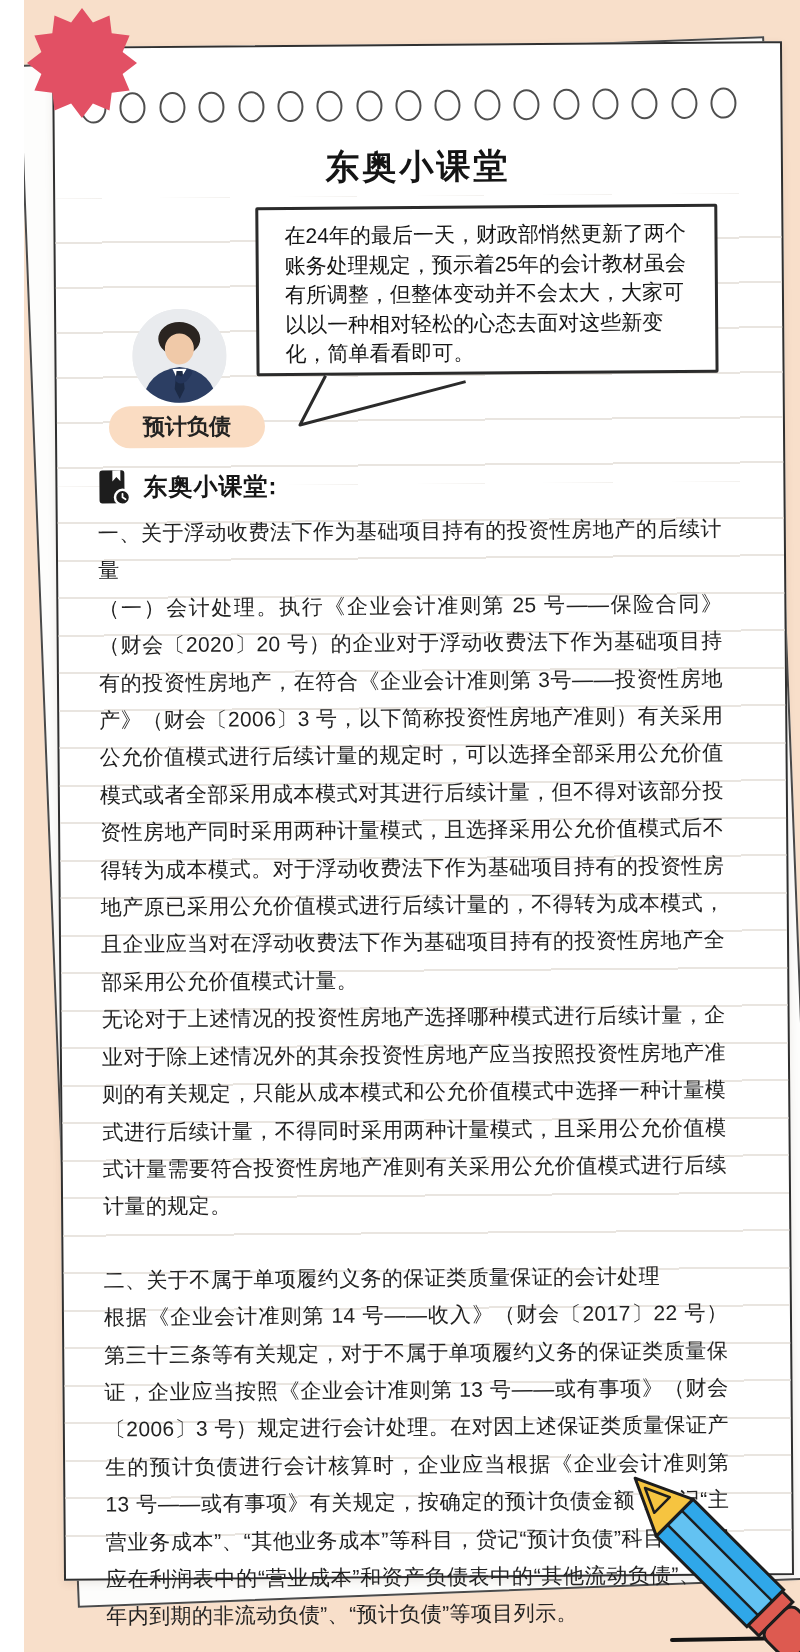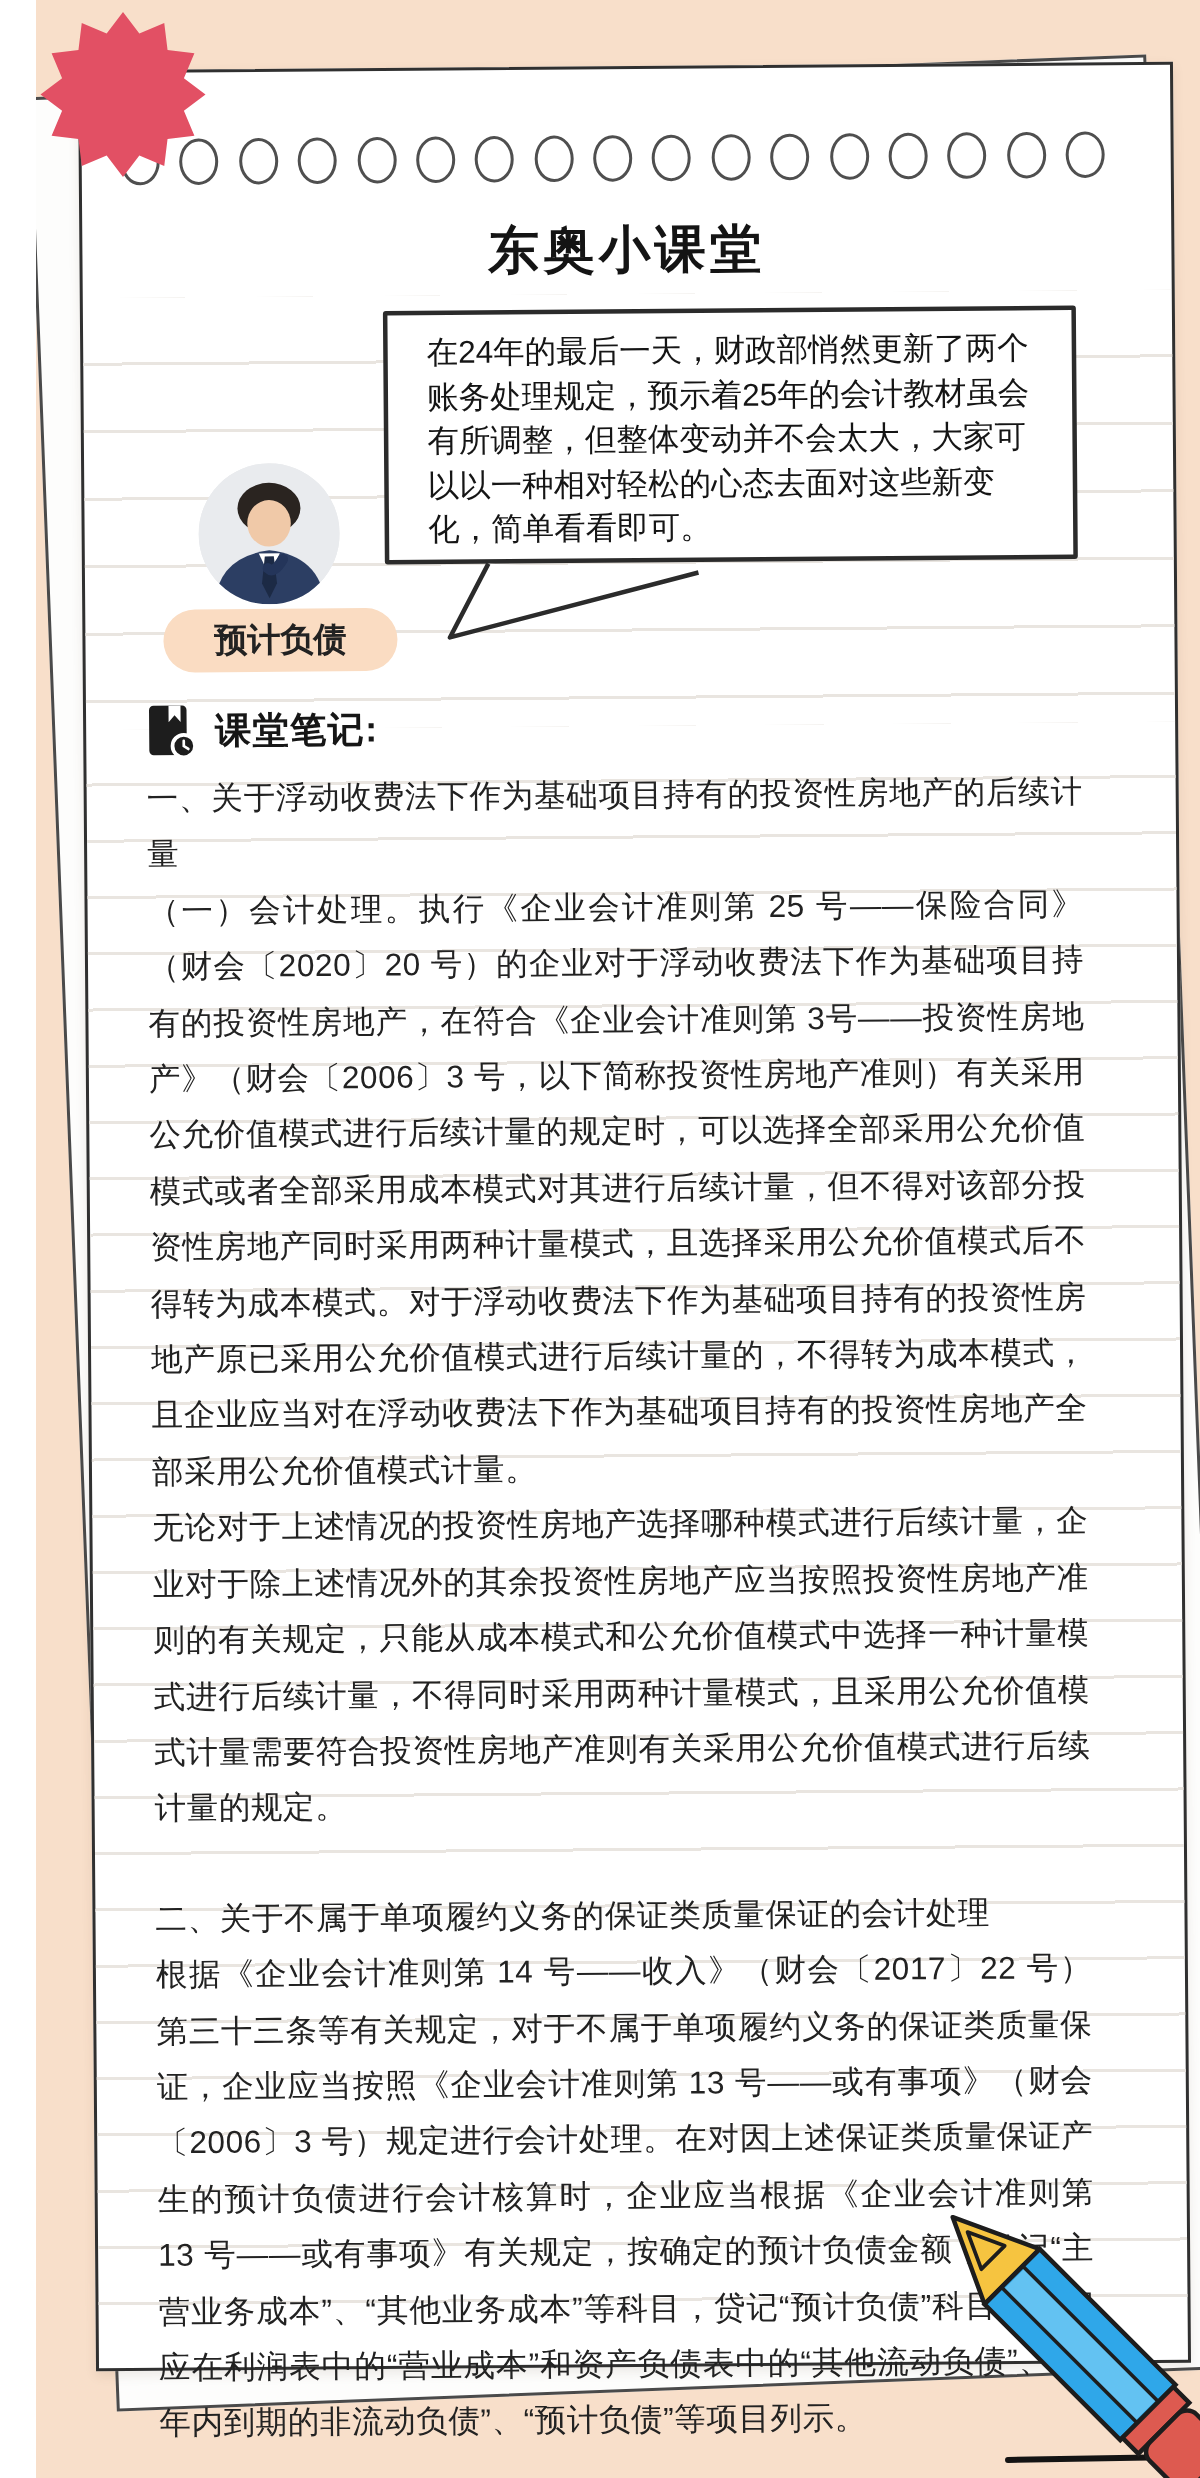--- a/index.html
+++ b/index.html
@@ -110,21 +110,21 @@
       <span>预计负债</span>
     </div>
 
     <div class="notes-header">
       <svg width="33" height="38" viewBox="0 0 33 38">
         <rect x="2" y="2" width="25" height="33" rx="3" fill="#1d1d1d"></rect>
         <polygon points="15,2 23,2 23,13 19,8.5 15,13" fill="#ffffff"></polygon>
         <circle cx="25" cy="29" r="7.5" fill="#1d1d1d" stroke="#ffffff" stroke-width="2.5"></circle>
         <path d="M25,25.5 L25,29 L28,31" fill="none" stroke="#ffffff" stroke-width="1.8" stroke-linecap="round"></path>
       </svg>
-      <span class="label">课堂笔记:</span>
+      <span class="label">东奥小课堂:</span>
     </div>
 
     <div class="note-body">
       <h2>一、关于浮动收费法下作为基础项目持有的投资性房地产的后续计量</h2>
       <p>（一）会计处理。执行《企业会计准则第 25 号——保险合同》（财会〔2020〕20 号）的企业对于浮动收费法下作为基础项目持有的投资性房地产，在符合《企业会计准则第 3号——投资性房地产》（财会〔2006〕3 号，以下简称投资性房地产准则）有关采用公允价值模式进行后续计量的规定时，可以选择全部采用公允价值模式或者全部采用成本模式对其进行后续计量，但不得对该部分投资性房地产同时采用两种计量模式，且选择采用公允价值模式后不得转为成本模式。对于浮动收费法下作为基础项目持有的投资性房地产原已采用公允价值模式进行后续计量的，不得转为成本模式，且企业应当对在浮动收费法下作为基础项目持有的投资性房地产全部采用公允价值模式计量。</p>
       <p>无论对于上述情况的投资性房地产选择哪种模式进行后续计量，企业对于除上述情况外的其余投资性房地产应当按照投资性房地产准则的有关规定，只能从成本模式和公允价值模式中选择一种计量模式进行后续计量，不得同时采用两种计量模式，且采用公允价值模式计量需要符合投资性房地产准则有关采用公允价值模式进行后续计量的规定。</p>
       <h2 class="gap">二、关于不属于单项履约义务的保证类质量保证的会计处理</h2>
       <p>根据《企业会计准则第 14 号——收入》（财会〔2017〕22 号）第三十三条等有关规定，对于不属于单项履约义务的保证类质量保证，企业应当按照《企业会计准则第 13 号——或有事项》（财会〔2006〕3 号）规定进行会计处理。在对因上述保证类质量保证产生的预计负债进行会计核算时，企业应当根据《企业会计准则第 13 号——或有事项》有关规定，按确定的预计负债金额，借记“主营业务成本”、“其他业务成本”等科目，贷记“预计负债”科目，并相应在利润表中的“营业成本”和资产负债表中的“其他流动负债”、“一年内到期的非流动负债”、“预计负债”等项目列示。</p>
     </div>
   </div>

